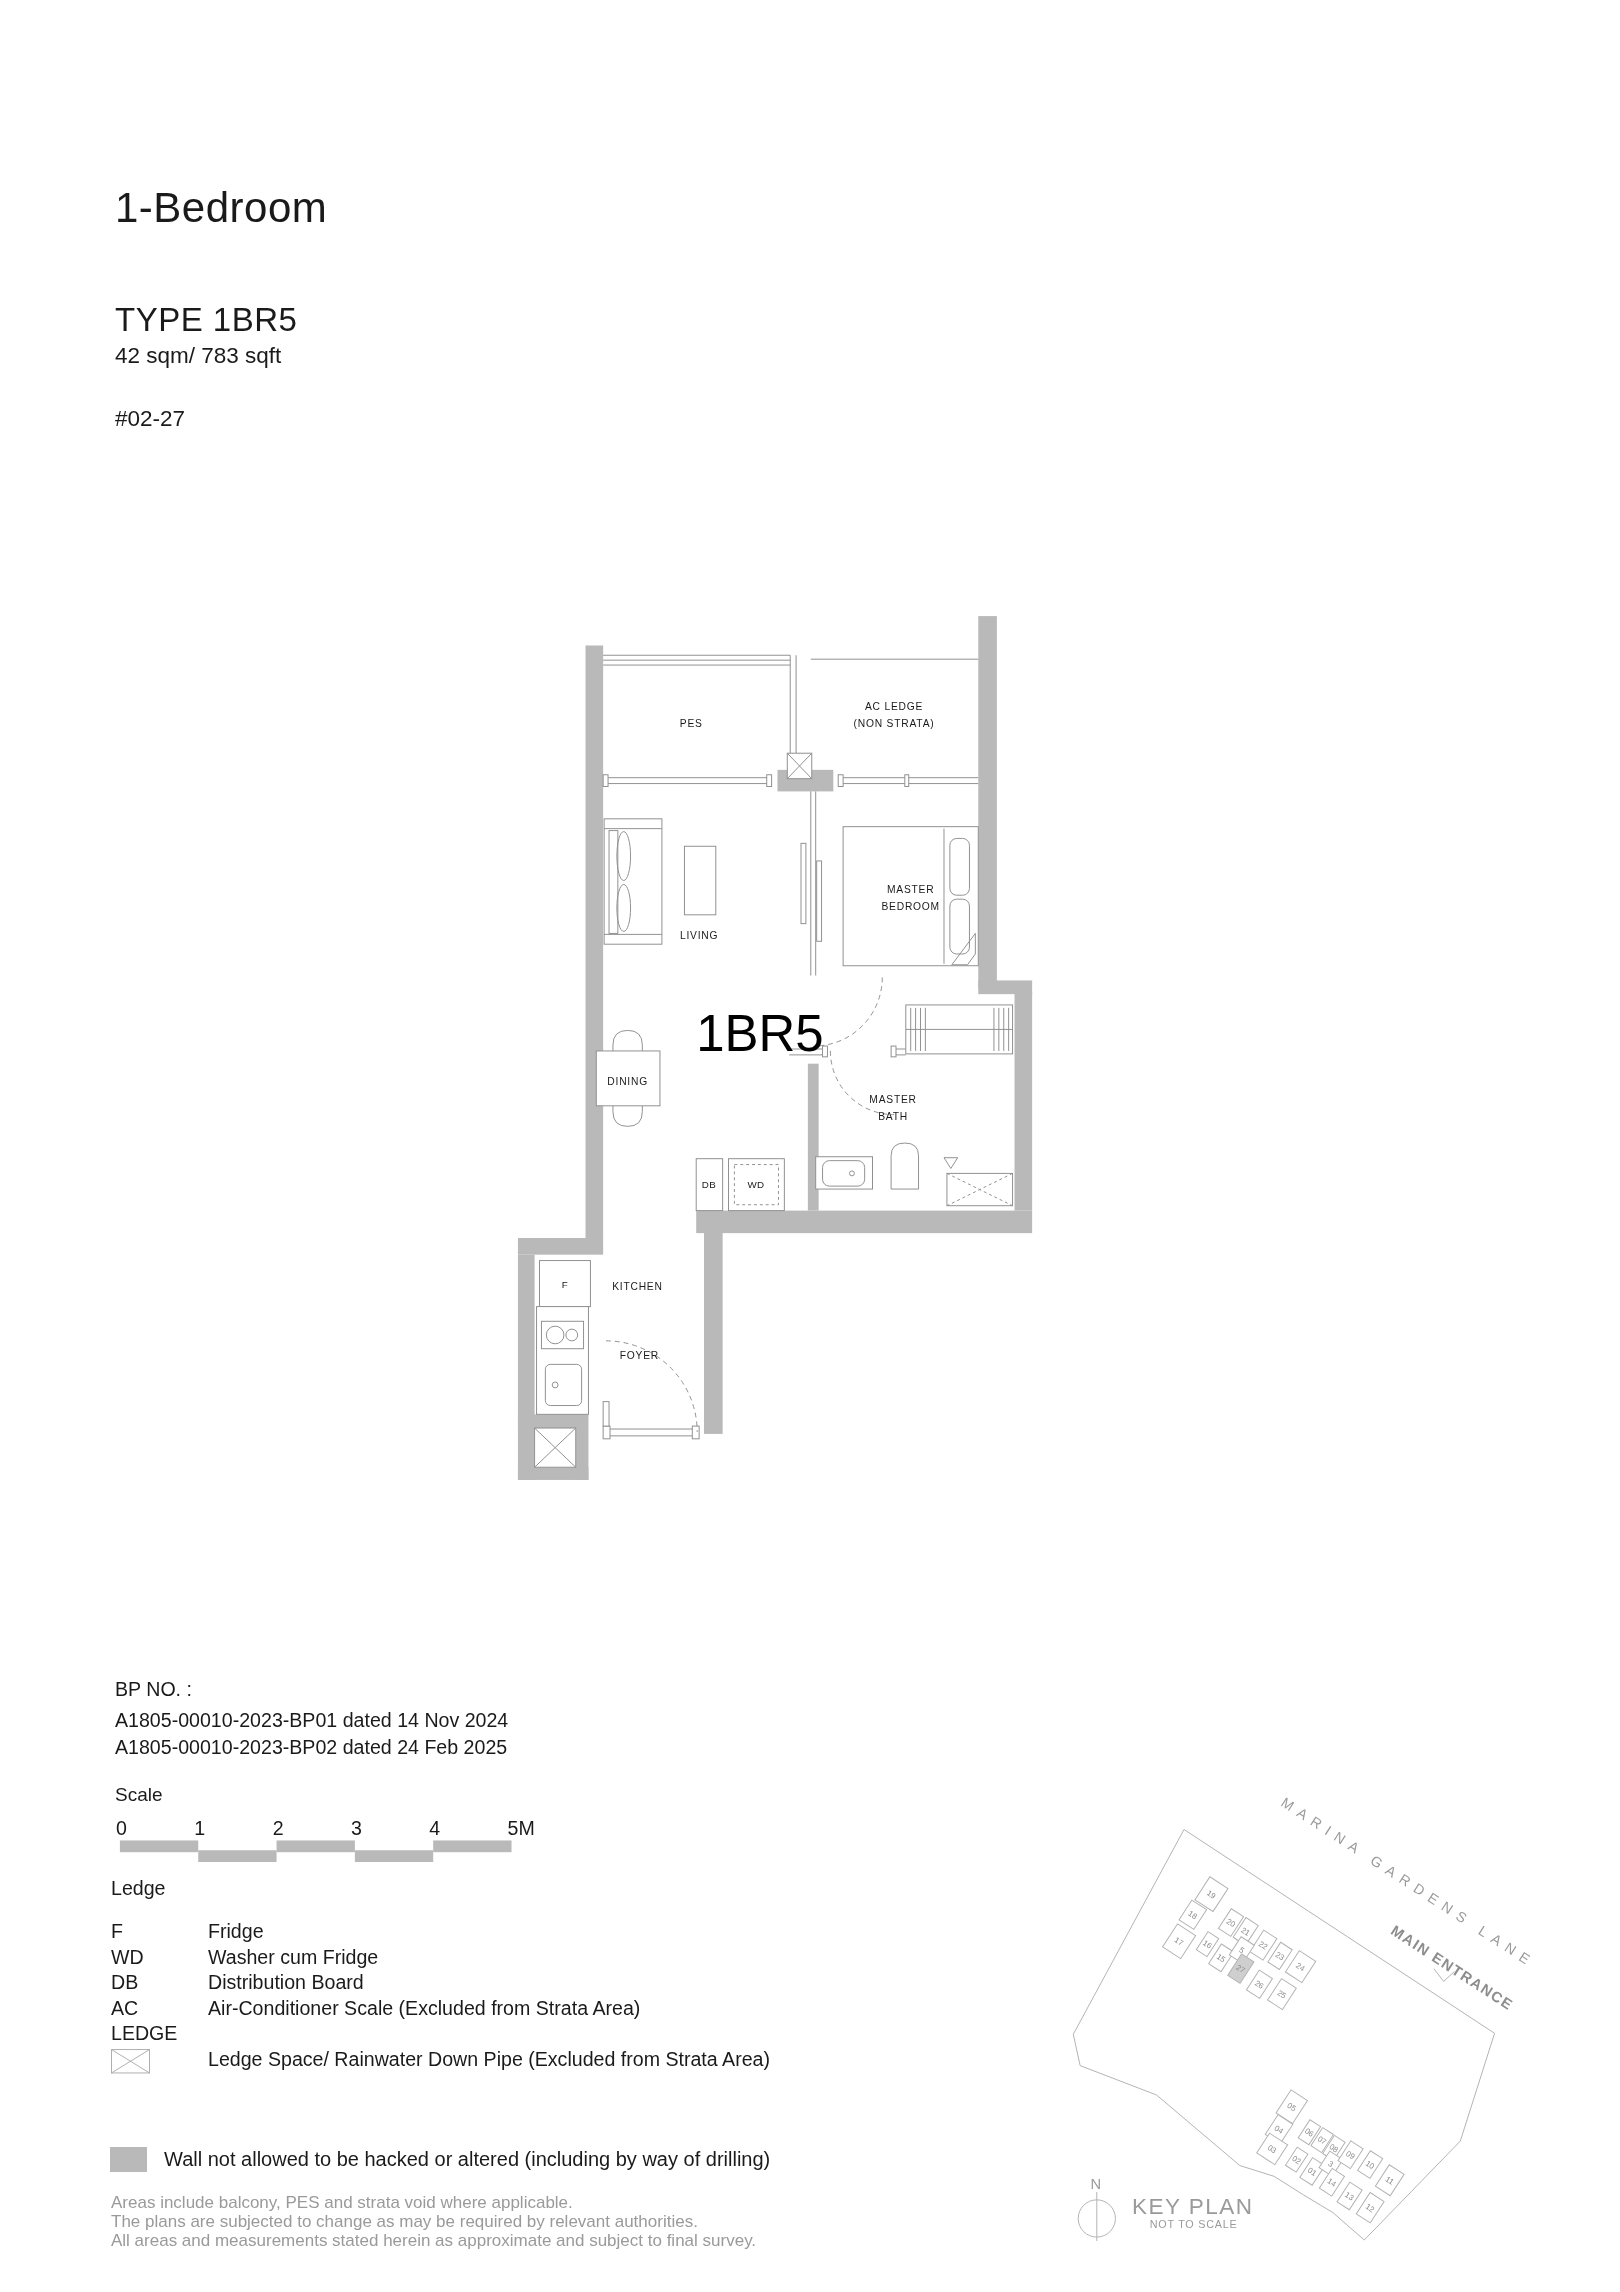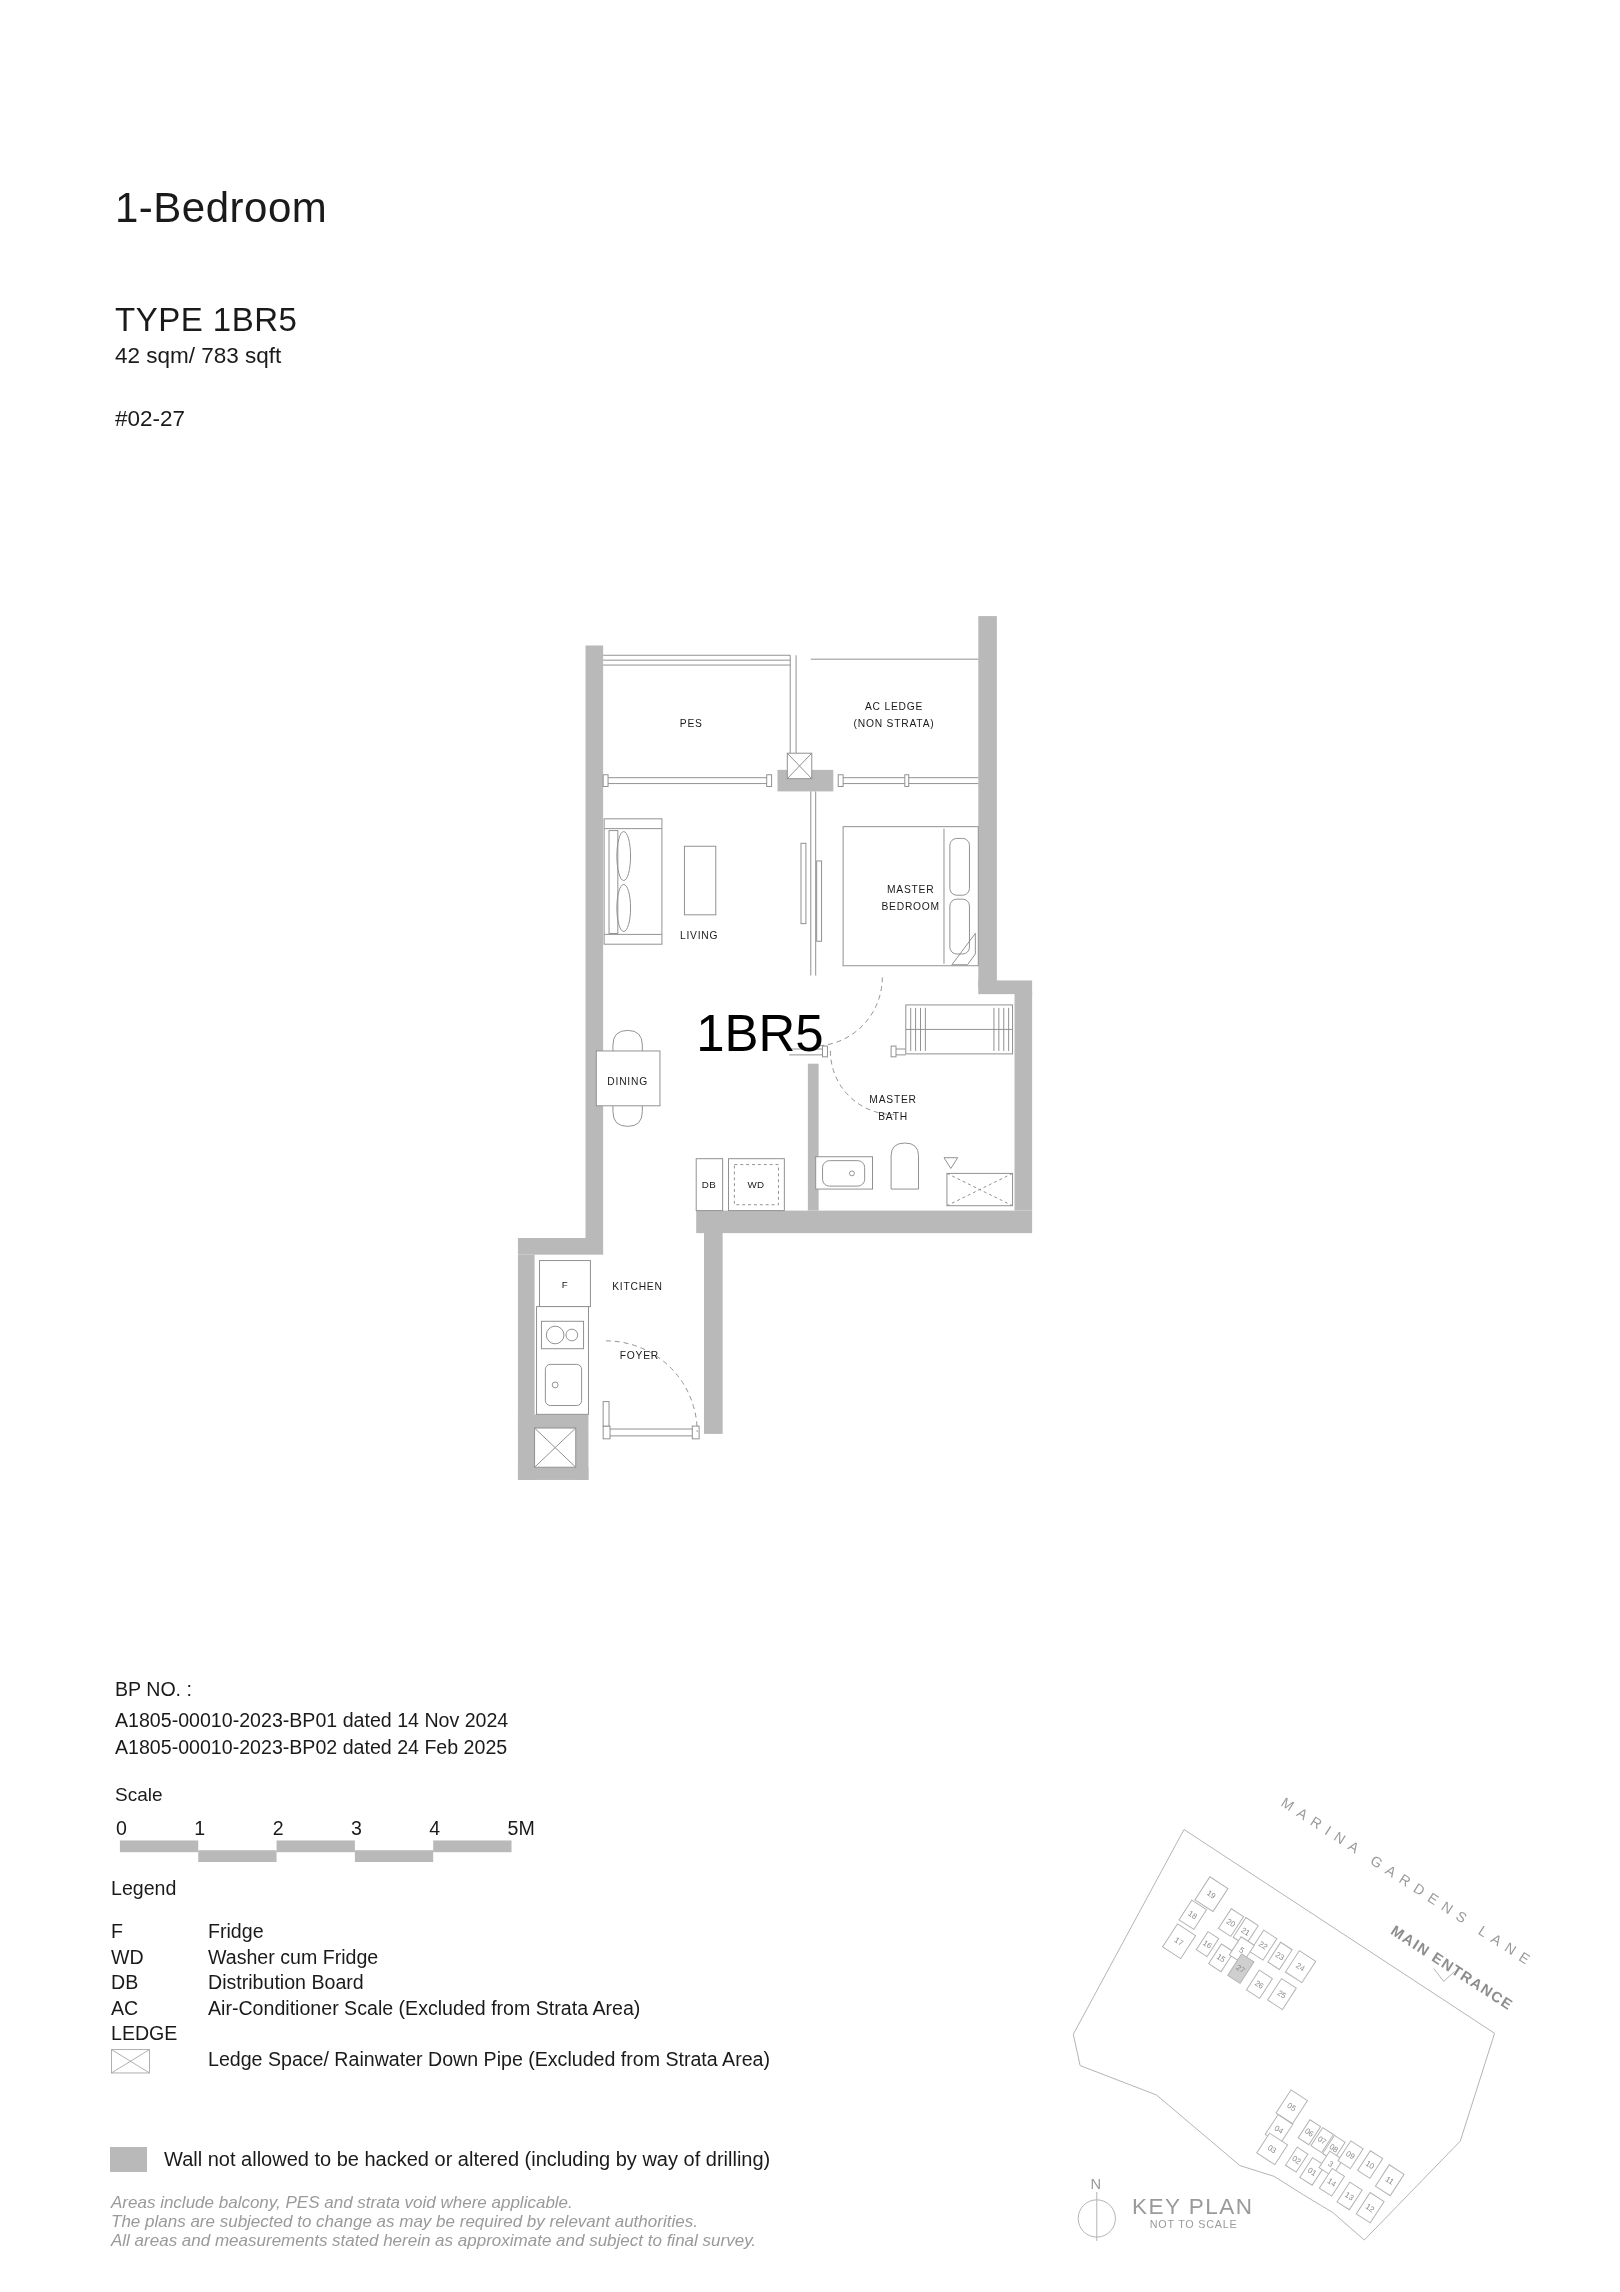--- a/index.html
+++ b/index.html
@@ -16,21 +16,21 @@
   .unit-line{font-size:22.5px}
   .bp-heading,.bp-line{font-size:19.6px;line-height:26.5px}
   .scale-heading{font-size:19px}
   .legend-heading{font-size:19.6px}
   .lg-row{font-size:19.6px;line-height:25.5px;display:flex;align-items:flex-start}
   .lg-term{display:inline-block;width:97px;flex:0 0 97px}
   .lg-desc{display:inline-block}
   .void-swatch{width:39px;height:24.5px;margin-top:2.9px}
   .notice-swatch{width:37px;height:24.5px;background:var(--wall)}
   .notice-text{font-size:20px}
-  .disclaimer{font-size:17px;line-height:19px;font-style:italic;color:var(--muted)}
+  .disclaimer{font-size:17px;line-height:19px;color:var(--muted)}
   
   svg{overflow:visible}
   .wall rect{fill:var(--wall);stroke:none}
   .thin path,.thin rect,.thin circle,.thin ellipse,.thin polygon{stroke:var(--plan_line);stroke-width:1;fill:none}
   .thin .white{fill:#fff}
   .dash{stroke-dasharray:5 4}
   .dash2{stroke-dasharray:3 3}
   .room-label{font-size:10.5px;fill:var(--text);letter-spacing:0.8px}
   .small-label{font-size:10px;fill:var(--text);letter-spacing:0.3px}
   .big-label{font-size:52px;fill:#000}
@@ -185,21 +185,21 @@
   <text x="241" y="24">3</text>
   <text x="321" y="24">4</text>
   <text x="401" y="24">5M</text>
   <rect x="5" y="30" width="80" height="12"></rect>
   <rect x="165" y="30" width="80" height="12"></rect>
   <rect x="325" y="30" width="80" height="12"></rect>
   <rect x="85" y="40" width="80" height="12"></rect>
   <rect x="245" y="40" width="80" height="12"></rect>
 </svg>
 
-<div class="abs legend-heading" style="left:111px;top:1877px">Legend</div>
+<div class="abs legend-heading" style="left:111px;top:1877px">Ledge</div>
 <div class="abs" style="left:111px;top:1919px">
   <div class="lg-row">
     <span class="lg-term">F</span>
     <span class="lg-desc">Fridge</span>
   </div>
   <div class="lg-row">
     <span class="lg-term">WD</span>
     <span class="lg-desc">Washer cum Fridge</span>
   </div>
   <div class="lg-row">

